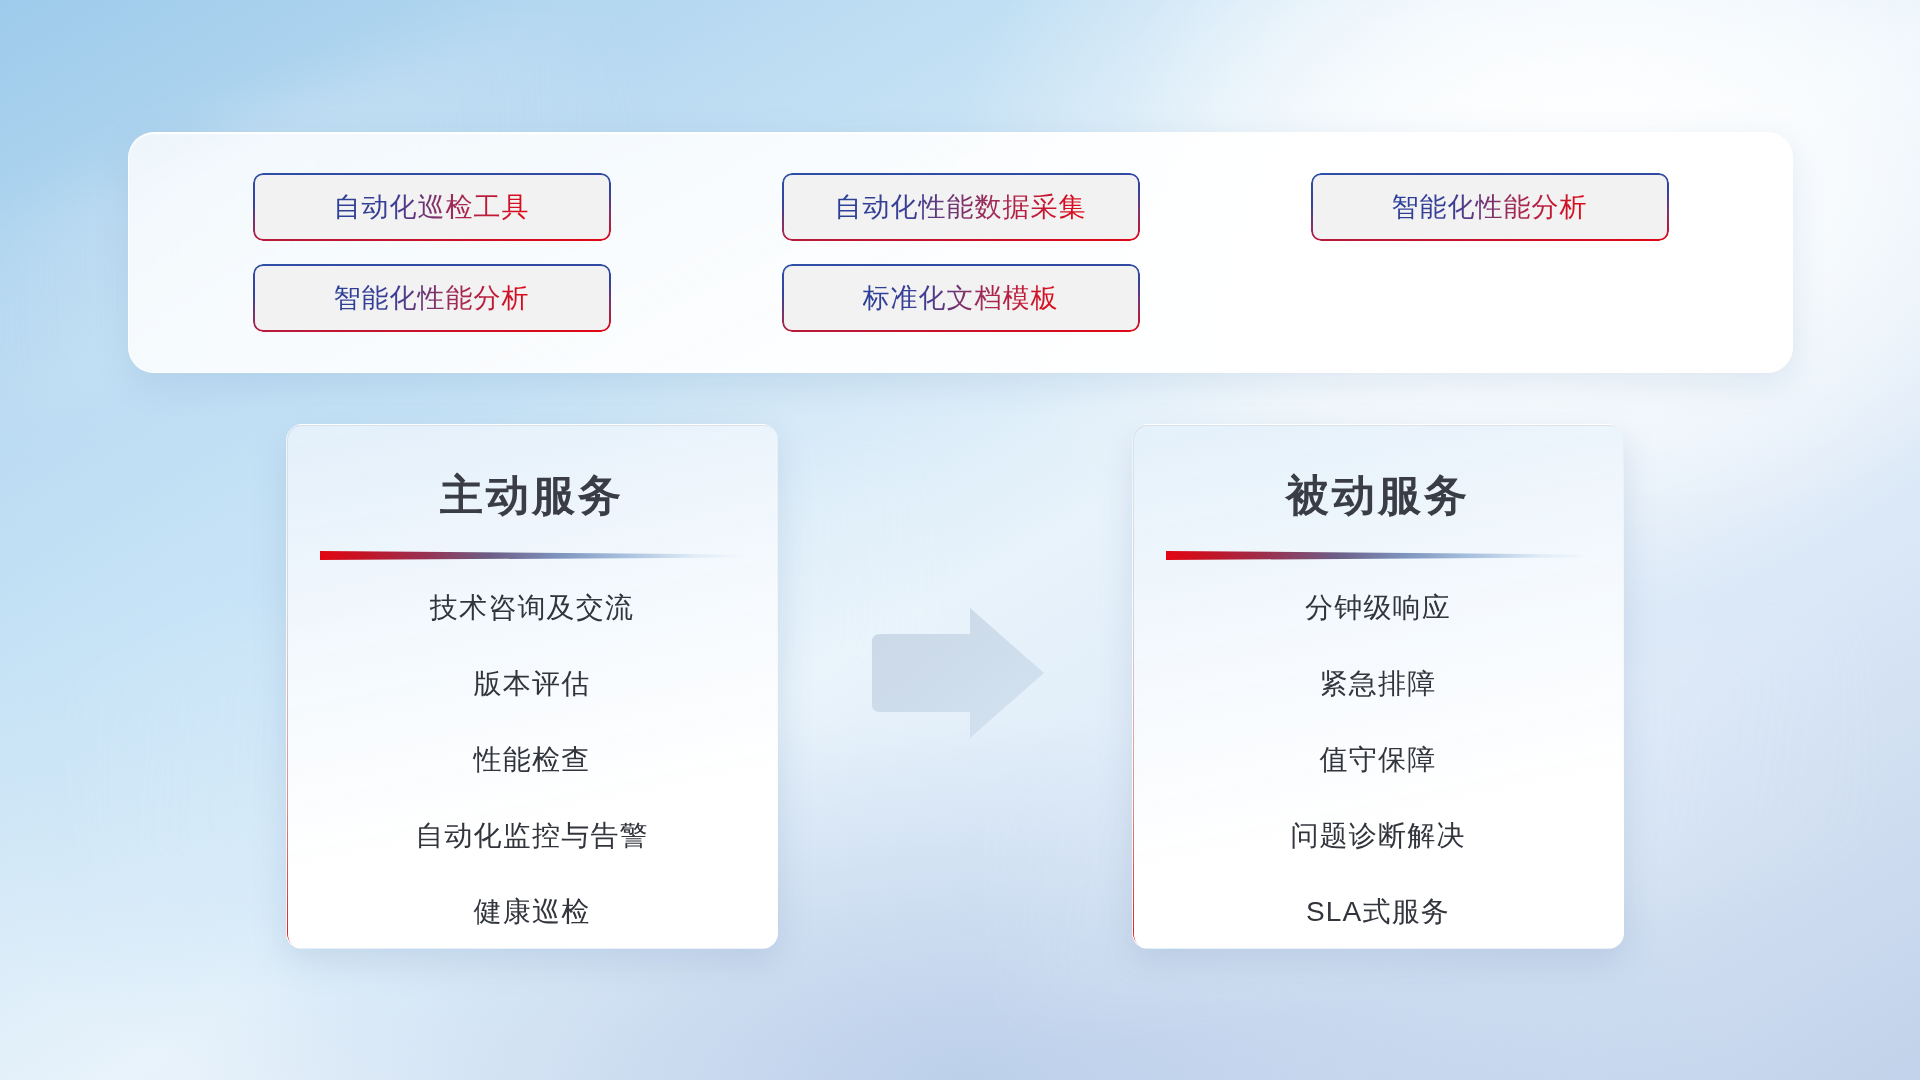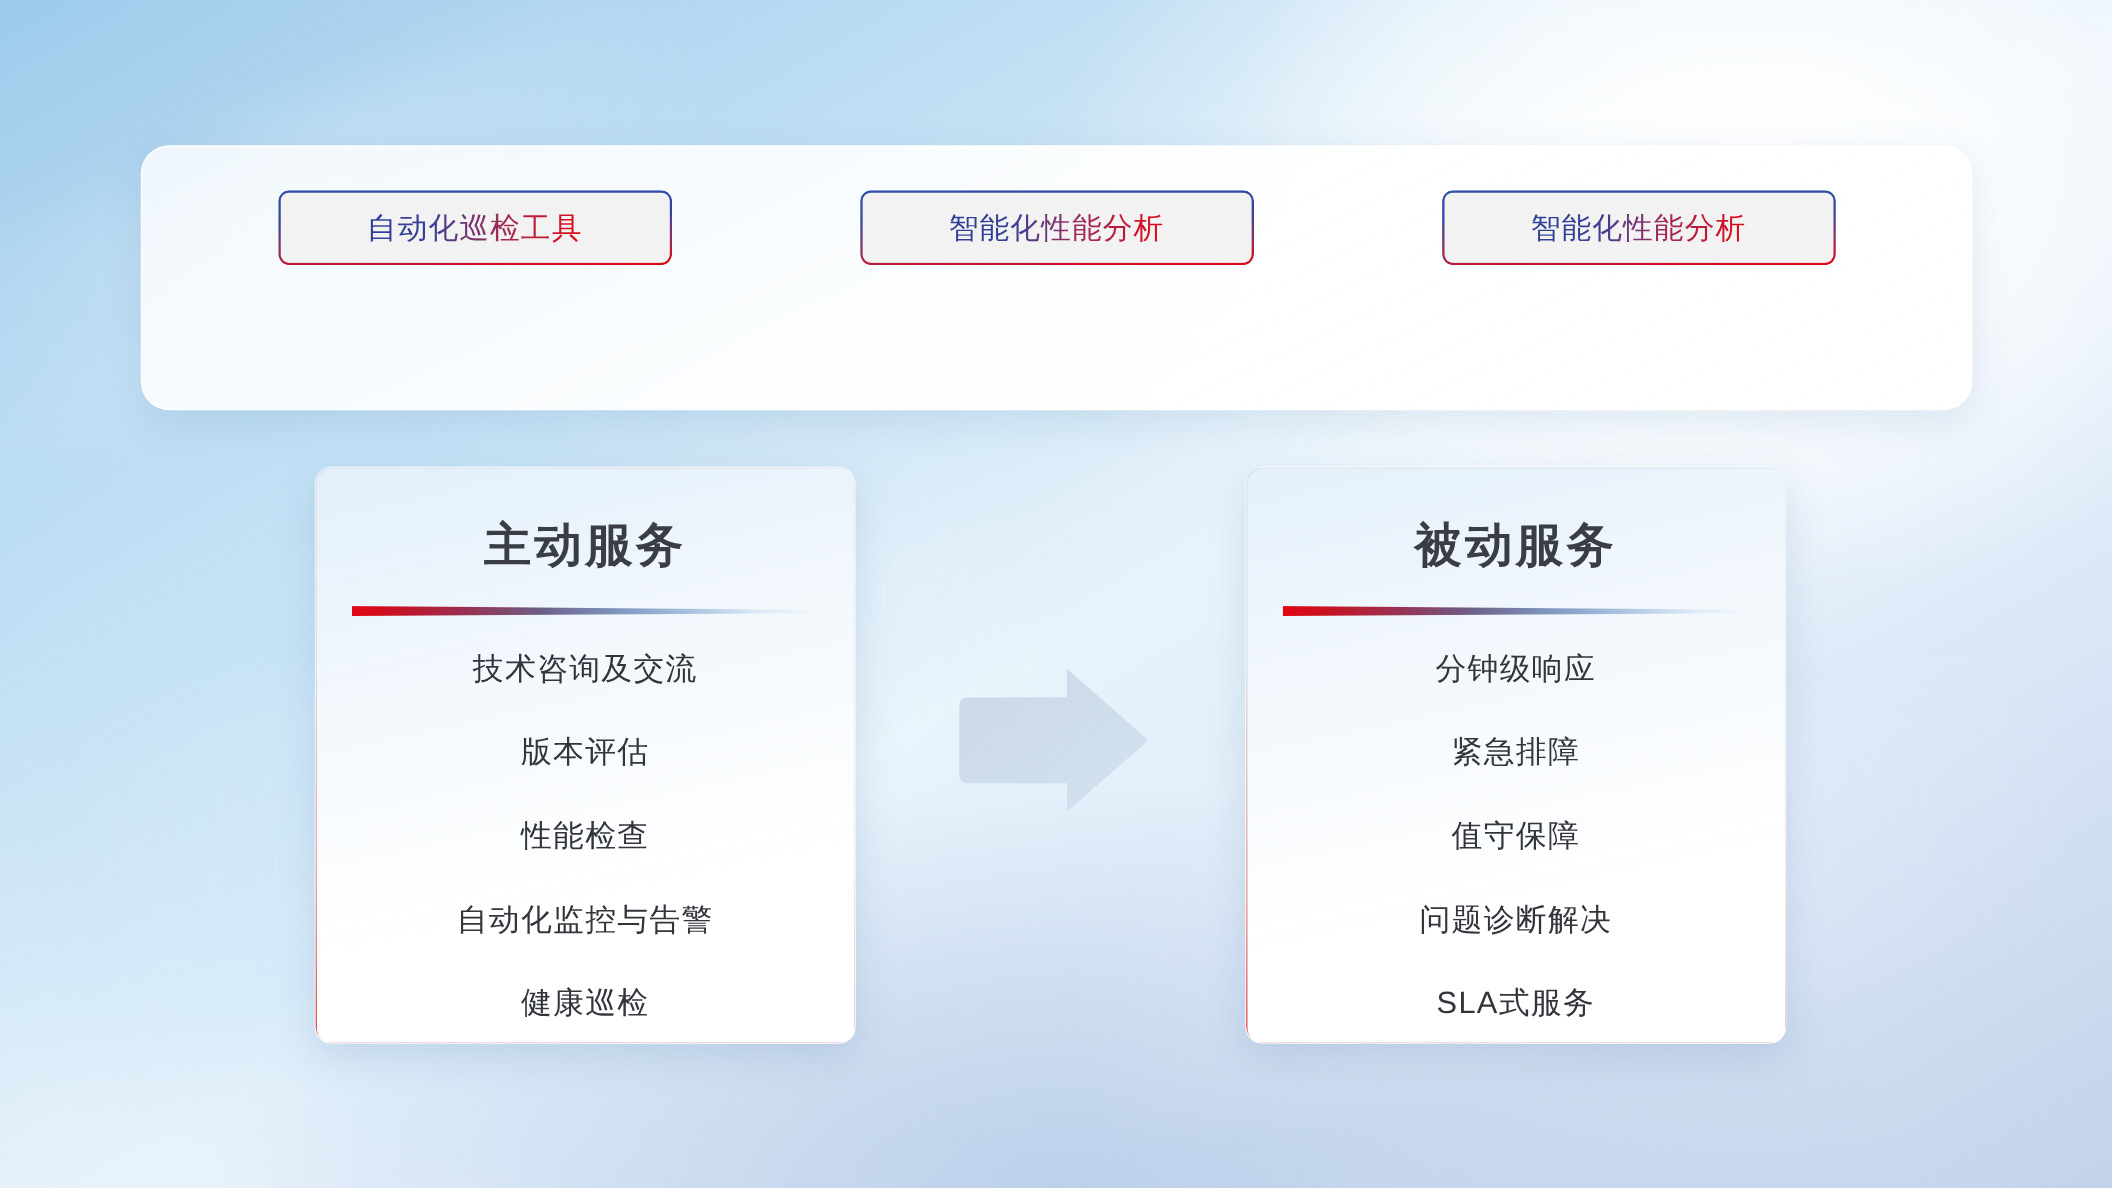--- a/index.html
+++ b/index.html
@@ -198,29 +198,35 @@
   <div class="bg-streak s1"></div>
   <div class="bg-streak s2"></div>
   <div class="bg-streak s3"></div>
 
   <div id="top-panel">
 
     <div class="pill">
       <span class="pill-label">自动化巡检工具</span>
     </div>
 
+    <div class="pill">
+      <span class="pill-label">自动化性能数据采集</span>
+    </div>
 
     <div class="pill">
       <span class="pill-label">智能化性能分析</span>
     </div>
 
     <div class="pill">
       <span class="pill-label">智能化性能分析</span>
     </div>
 
+    <div class="pill">
+      <span class="pill-label">标准化文档模板</span>
+    </div>
 
 
   </div>
 
   <div id="card-active" class="service-card">
     <h2 class="card-title">主动服务</h2>
 
     <div class="card-divider">
       <div class="bar"></div>
     </div>

